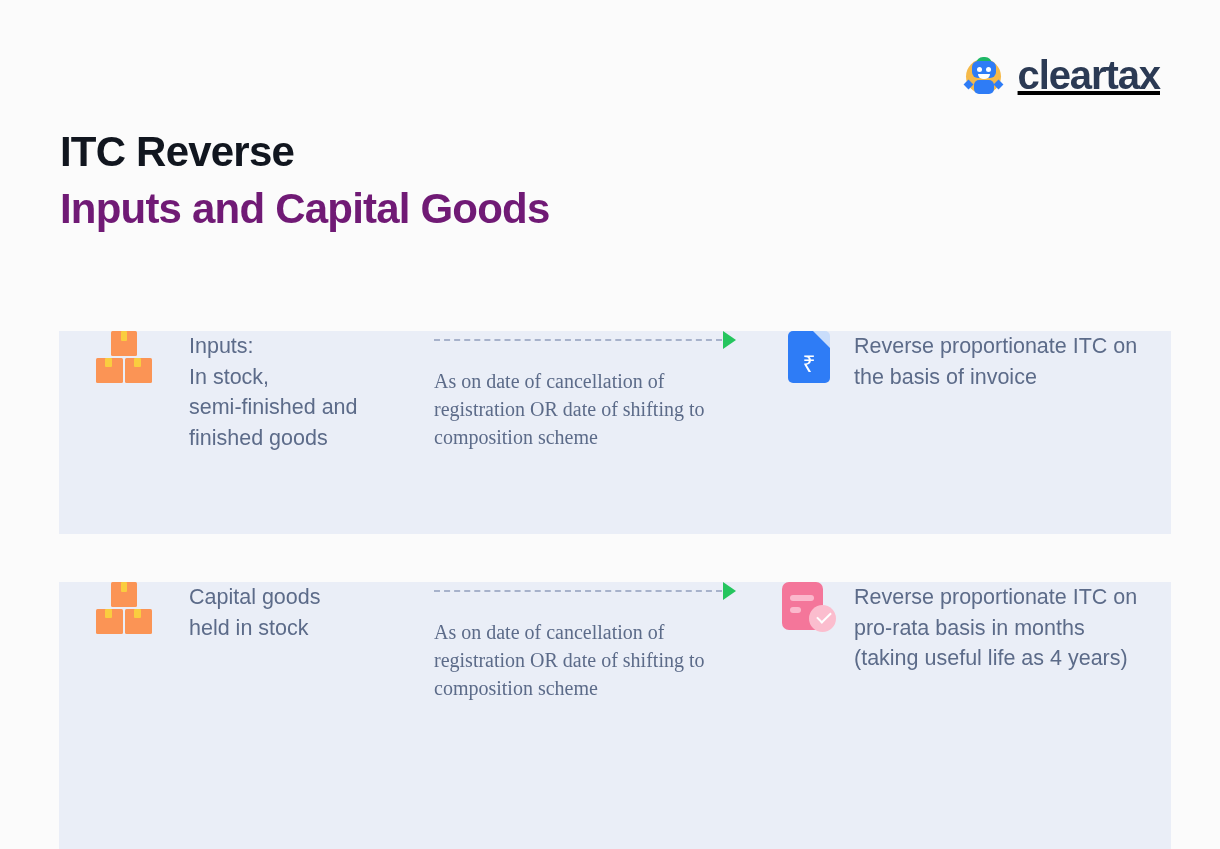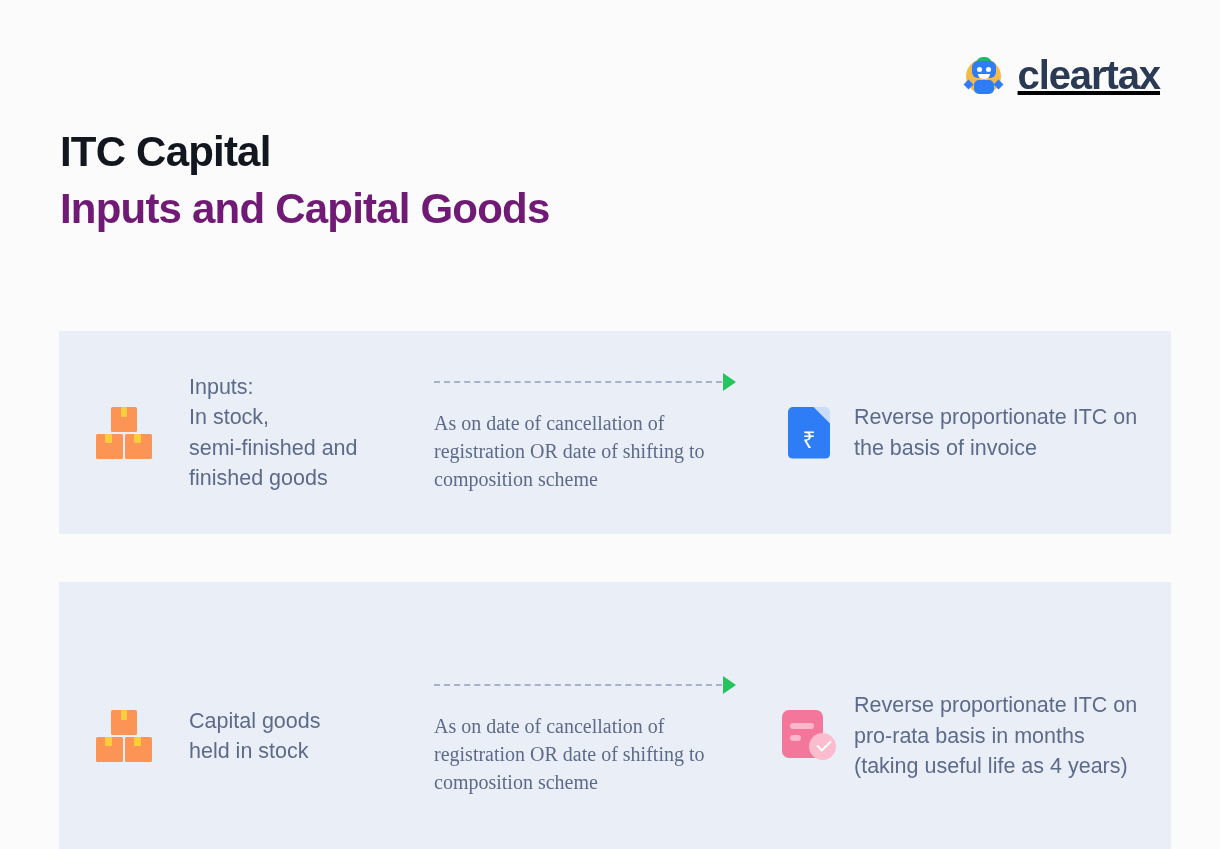--- a/index.html
+++ b/index.html
@@ -56,21 +56,21 @@
   .title-line.primary { color: #11161f; }
   .title-line.accent  { color: #701a75; }
 
   
   .card {
     position: absolute;
     left: 59px;
     width: 1112px;
     background: #eaeef7;
     display: flex;
-    align-items: center;
+    align-items: flex-start;
     box-sizing: border-box;
   }
   #card-inputs       { top: 331px; height: 203px; }
   #card-capitalgoods { top: 582px; height: 308px; }
 
   .col-icon {
     width: 130px;
     flex: none;
     display: flex;
     justify-content: center;
@@ -297,21 +297,21 @@
     <div class="lm-head"></div>
     <div class="lm-eye l"></div>
     <div class="lm-eye r"></div>
     <div class="lm-mouth"></div>
     <div class="lm-body"></div>
   </div>
   <div class="logo-text">cleartax</div>
 </div>
 
 <div class="title-block">
-  <div class="title-line primary">ITC Capital</div>
+  <div class="title-line primary">ITC Reverse</div>
   <div class="title-line accent">Inputs and Capital Goods</div>
 </div>
 
 <div class="card" id="card-inputs">
 
   <div class="col-icon">
     <div class="boxes">
       <div class="bx bx-top"></div>
       <div class="tape tape-top"></div>
       <div class="bx bx-bl"></div>

